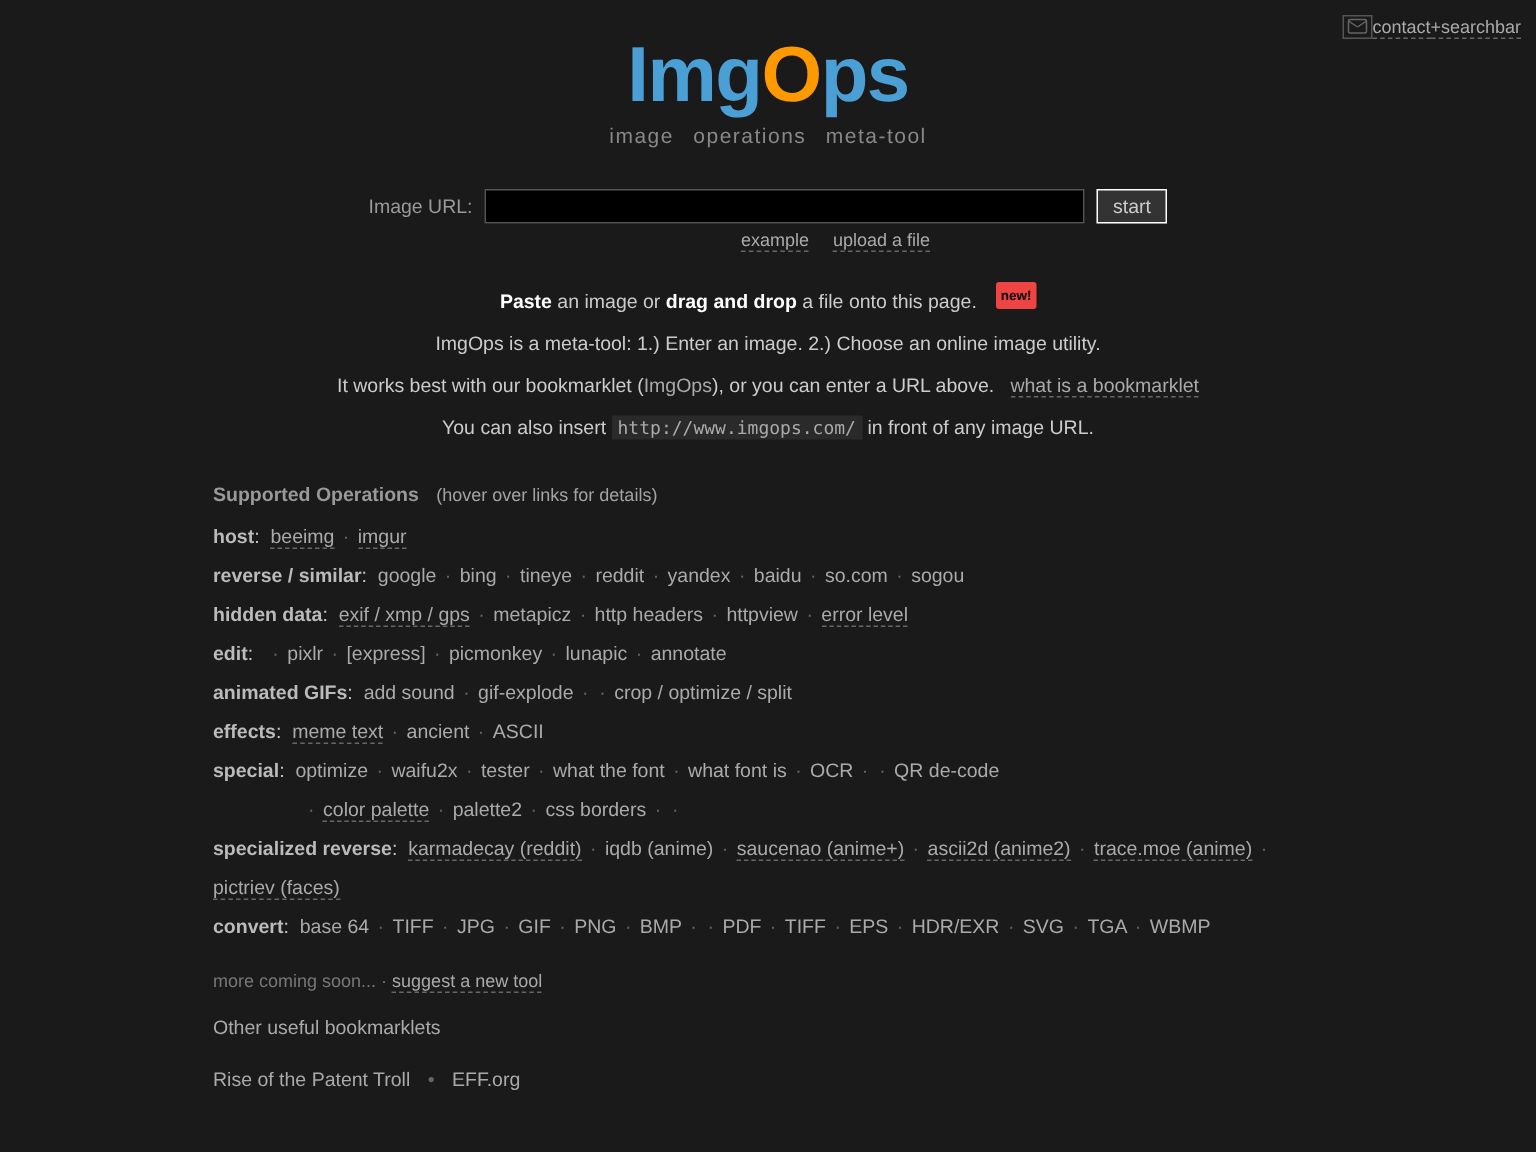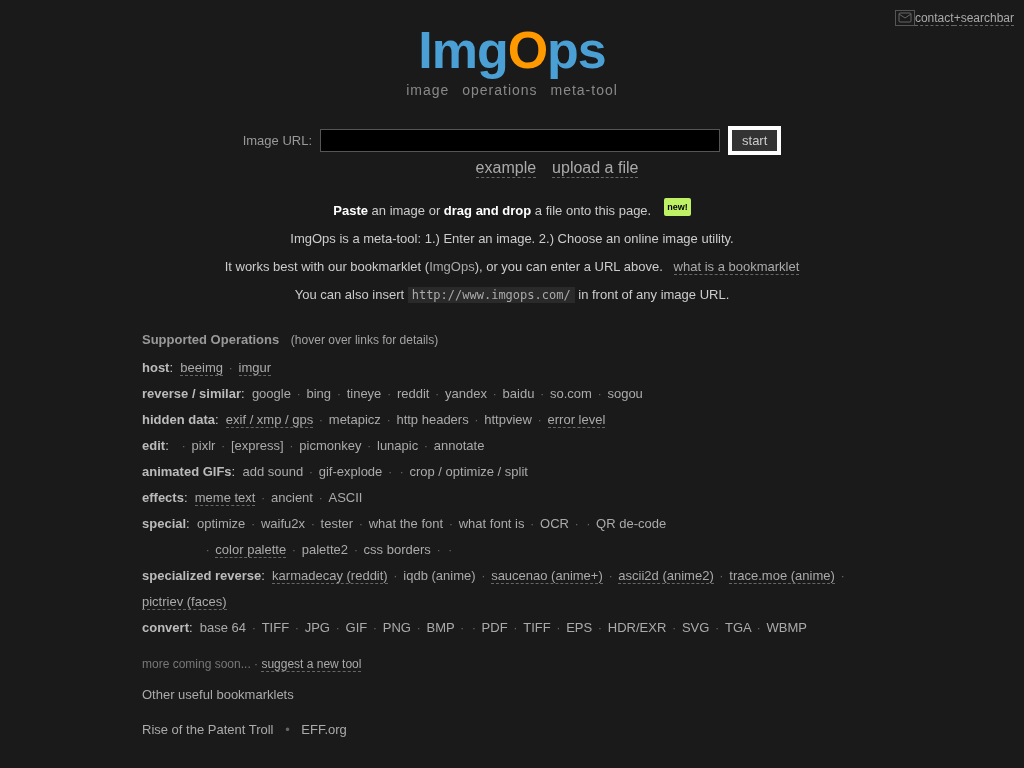--- a/index.html
+++ b/index.html
@@ -78,48 +78,48 @@
       background: #000;
       border: 1px solid #555;
       color: #0f0;
       padding: 3px 5px;
       font-size: 13px;
       outline: none;
     }
     #start-btn {
       background: #333;
       color: #ccc;
-      border: 4px solid #ffffff;
+      border: 1px solid #ffffff;
       padding: 3px 10px;
       cursor: pointer;
       font-size: 13px;
     }
     #url-hints {
       display: flex;
       justify-content: center;
       gap: 16px;
       margin-top: 4px;
       margin-left: 90px;
-      font-size: 16px;
+      font-size: 12px;
     }
 
     
     #main {
       text-align: center;
       margin-top: 20px;
       line-height: 2;
     }
     #paste-line {
       font-size: 13px;
       color: #ccc;
     }
     #paste-line strong { color: #fff; }
     .new-badge {
       display: inline-block;
-      background: #bef264;
+      background: #ef4444;
       color: #000;
       font-size: 9px;
       font-weight: bold;
       padding: 0 3px;
       border-radius: 2px;
       vertical-align: super;
       margin-left: 13px;
     }
     #meta-line, #bookmarklet-line, #url-prefix-line {
       font-size: 13px;

